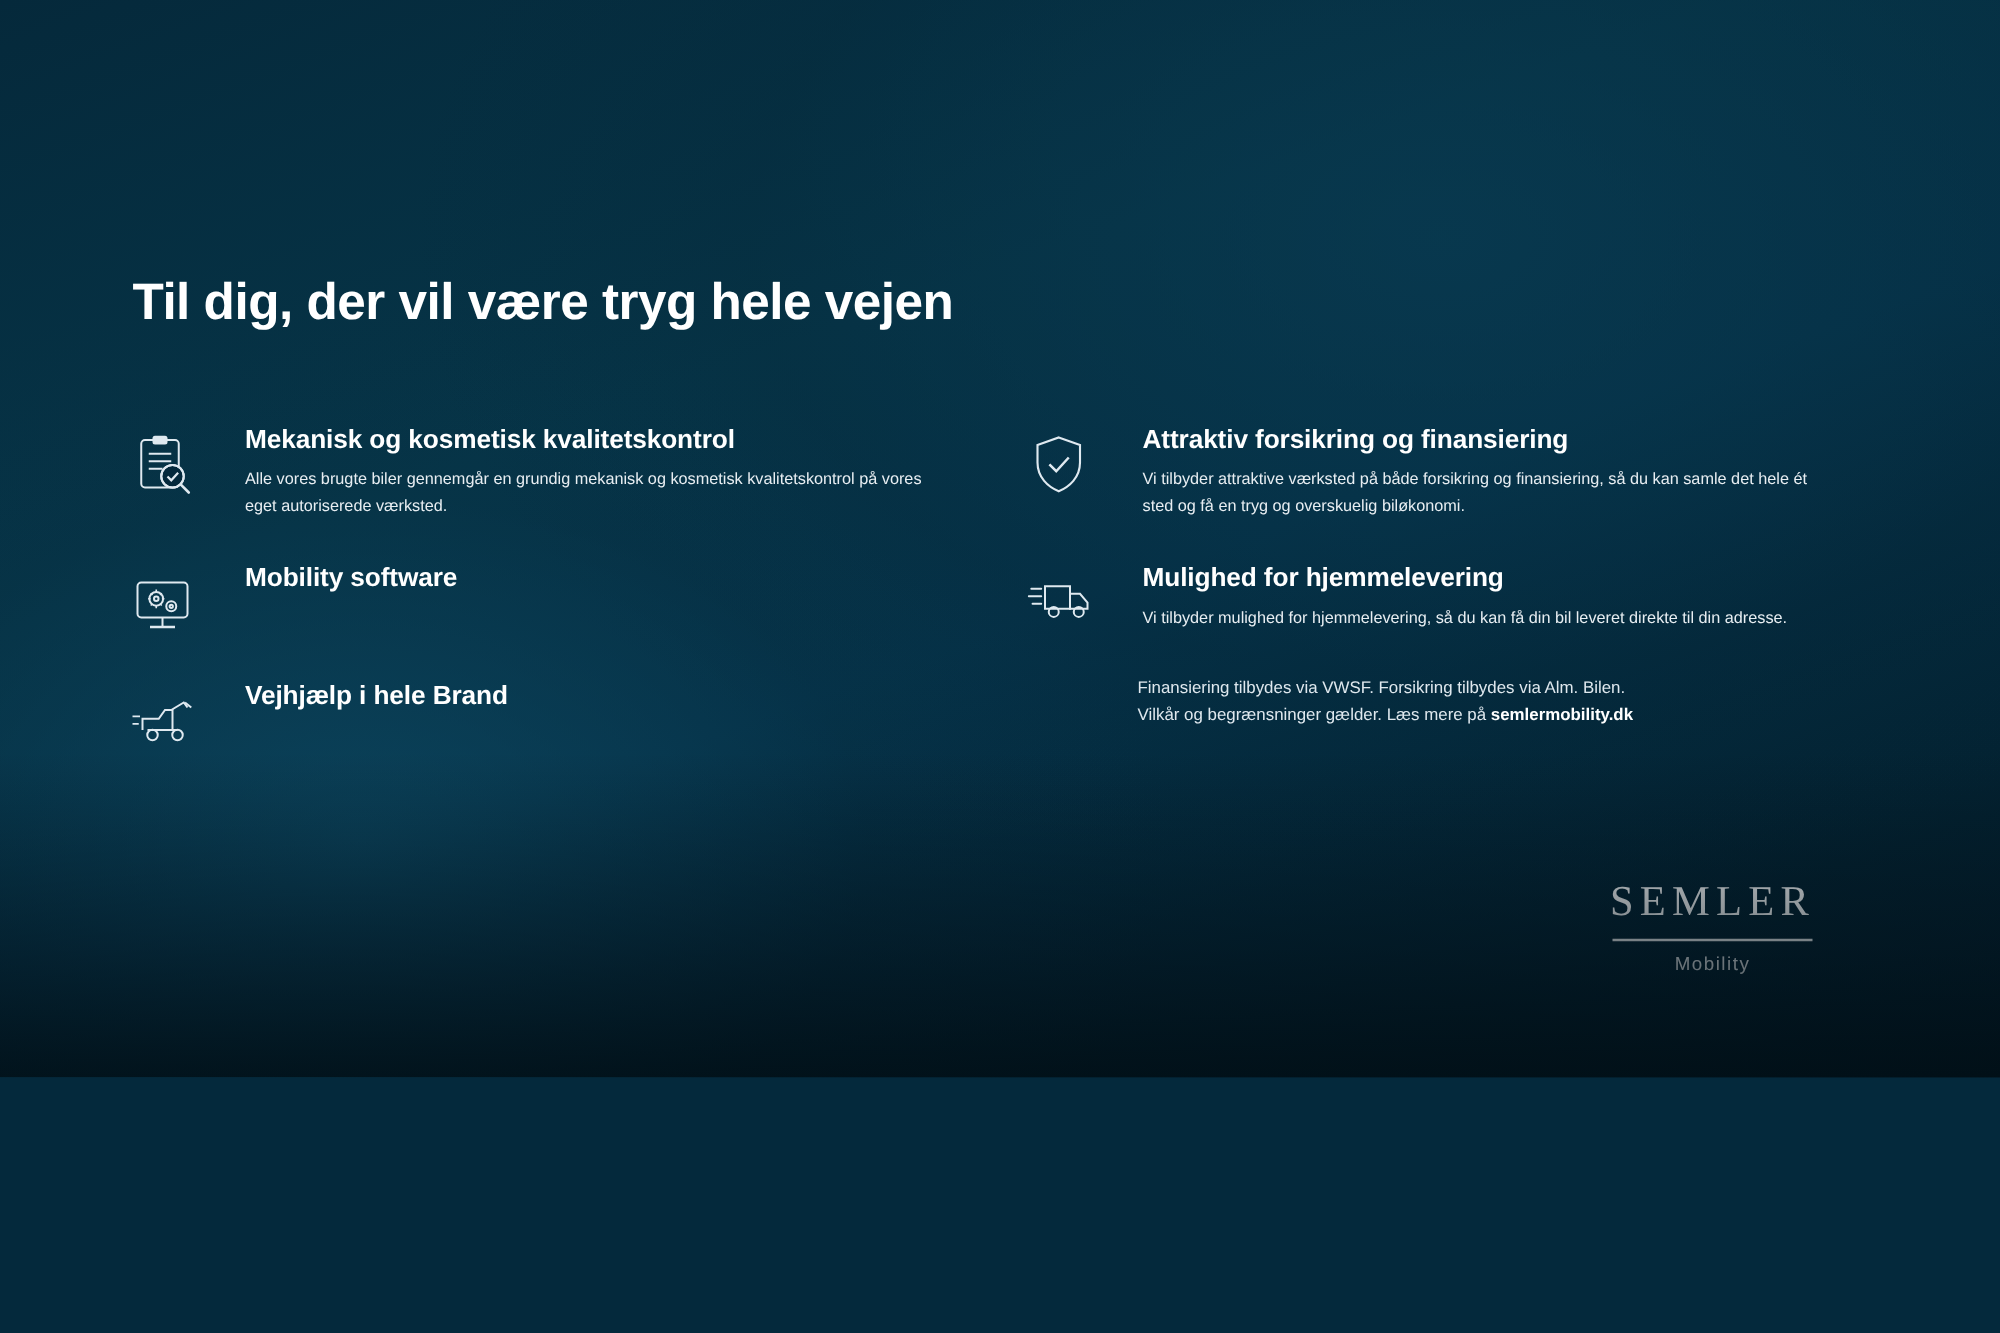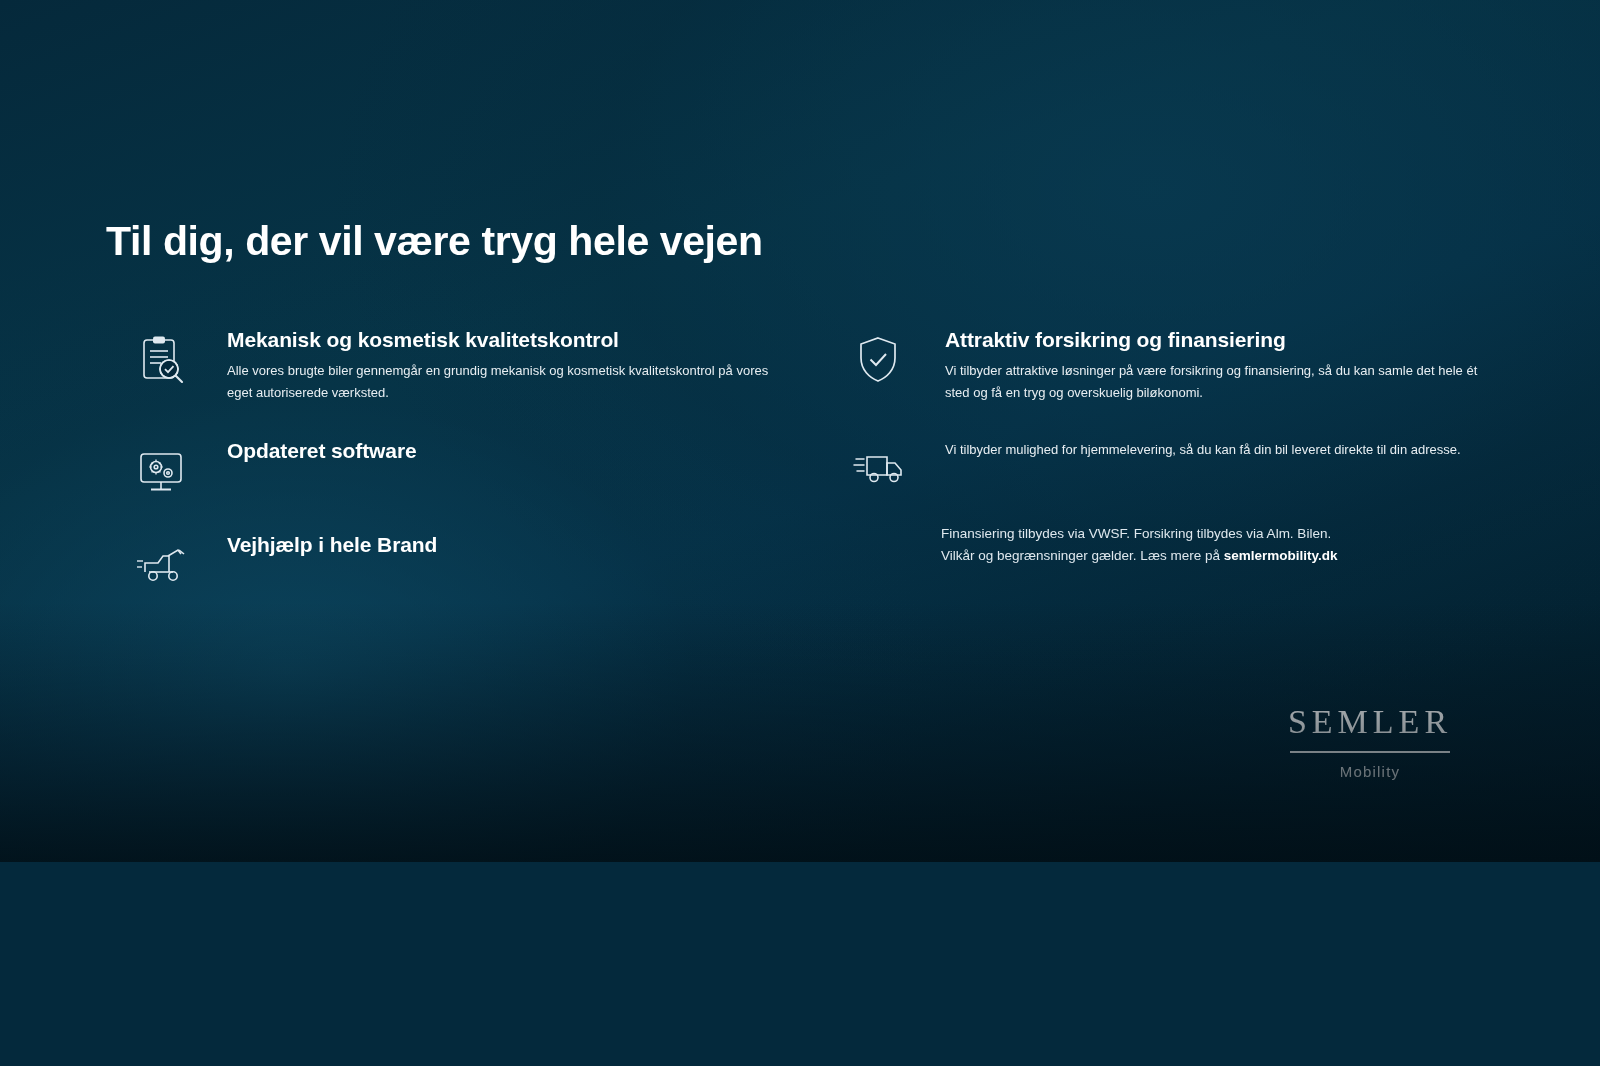--- a/index.html
+++ b/index.html
@@ -40,25 +40,24 @@
     font-size: 41px;
     font-weight: bold;
     color: #ffffff;
     letter-spacing: -0.4px;
     line-height: 1.1;
   }
 
   .columns {
     position: absolute;
     left: 100px;
-    top: 328px;
+    top: 340px;
     width: 1420px;
     display: flex;
     gap: 78px;
-    justify-content: center;
   }
   .col {
     width: 640px;
   }
 
   .feature {
     display: flex;
     align-items: flex-start;
     margin-bottom: 34px;
   }
@@ -168,21 +167,21 @@
             <line x1="26" y1="37" x2="26" y2="44"></line>
             <line x1="16" y1="44.5" x2="36" y2="44.5" stroke-width="2"></line>
             <circle cx="21" cy="22" r="5.5"></circle>
             <circle cx="21" cy="22" r="1.8"></circle>
             <circle cx="33" cy="28" r="4"></circle>
             <circle cx="33" cy="28" r="1.3"></circle>
             <path d="M21 14.5v2M21 27.5v2M14.5 22h2M25.5 22h2M16.6 17.6l1.4 1.4M24 26l1.4 1.4M25.4 17.6L24 19M18 26l-1.4 1.4" stroke-width="1.3"></path>
           </svg>
         </div>
         <div class="body">
-          <div class="feature-title">Opdateret software</div>
+          <div class="feature-title">Mobility software</div>
         </div>
       </div>
 
       <div class="feature">
         <div class="icon-wrap">
           <svg width="58" height="48" viewBox="0 0 58 48" fill="none" stroke="#dfe9f0" stroke-width="1.6">
             <path d="M14 33h24"></path>
             <path d="M10 33V24h13l5-7h6v16"></path>
             <path d="M33 17l10-6 3 4"></path>
             <line x1="44" y1="11" x2="49" y2="15"></line>
@@ -203,37 +202,38 @@
 
       <div class="feature">
         <div class="icon-wrap">
           <svg width="50" height="52" viewBox="0 0 50 52" fill="none" stroke="#dfe9f0" stroke-width="1.7">
             <path d="M25 4l17 6v14c0 12-8.5 19.5-17 23C16.5 43.5 8 36 8 24V10l17-6z"></path>
             <path d="M17.5 25.5l5.5 5.5 10-11" stroke-width="2"></path>
           </svg>
         </div>
         <div class="body">
           <div class="feature-title">Attraktiv forsikring og finansiering</div>
-          <p class="feature-text">Vi tilbyder attraktive løsninger på være forsikring og finansiering, så du kan samle det hele ét sted og få en tryg og overskuelig biløkonomi.</p>
+          <p class="feature-text">Vi tilbyder attraktive værksted på både forsikring og finansiering, så du kan samle det hele ét sted og få en tryg og overskuelig biløkonomi.</p>
         </div>
       </div>
 
       <div class="feature">
         <div class="icon-wrap">
           <svg width="58" height="44" viewBox="0 0 58 44" fill="none" stroke="#dfe9f0" stroke-width="1.6">
             <path d="M14 12h20v18H14z"></path>
             <path d="M34 18h8l6 7v5h-14z"></path>
             <circle cx="21" cy="32.5" r="4"></circle>
             <circle cx="41" cy="32.5" r="4"></circle>
             <line x1="3" y1="14" x2="11" y2="14" stroke-width="1.5" stroke-linecap="round"></line>
             <line x1="1" y1="20" x2="11" y2="20" stroke-width="1.5" stroke-linecap="round"></line>
             <line x1="4" y1="26" x2="11" y2="26" stroke-width="1.5" stroke-linecap="round"></line>
           </svg>
         </div>
         <div class="body">
+          <div class="feature-title">Mulighed for hjemmelevering</div>
           <p class="feature-text">Vi tilbyder mulighed for hjemmelevering, så du kan få din bil leveret direkte til din adresse.</p>
         </div>
       </div>
 
       <div class="disclaimer">
         <div>Finansiering tilbydes via VWSF. Forsikring tilbydes via Alm. Bilen.</div>
         <div>
           <span>Vilkår og begrænsninger gælder. Læs mere på </span><b>semlermobility.dk</b>
         </div>
       </div>

